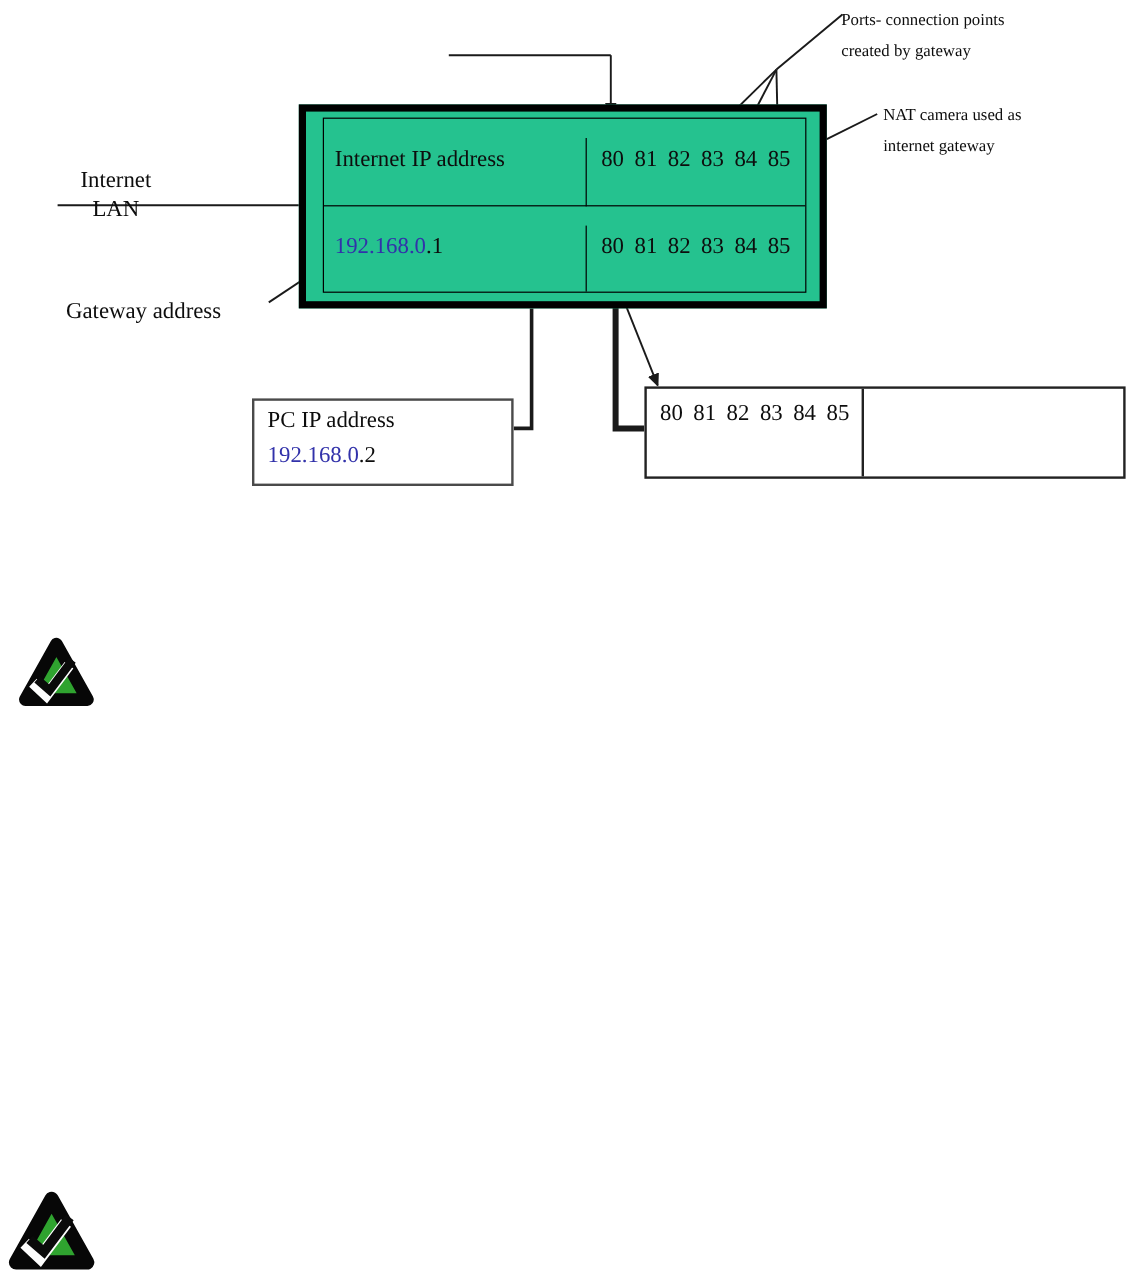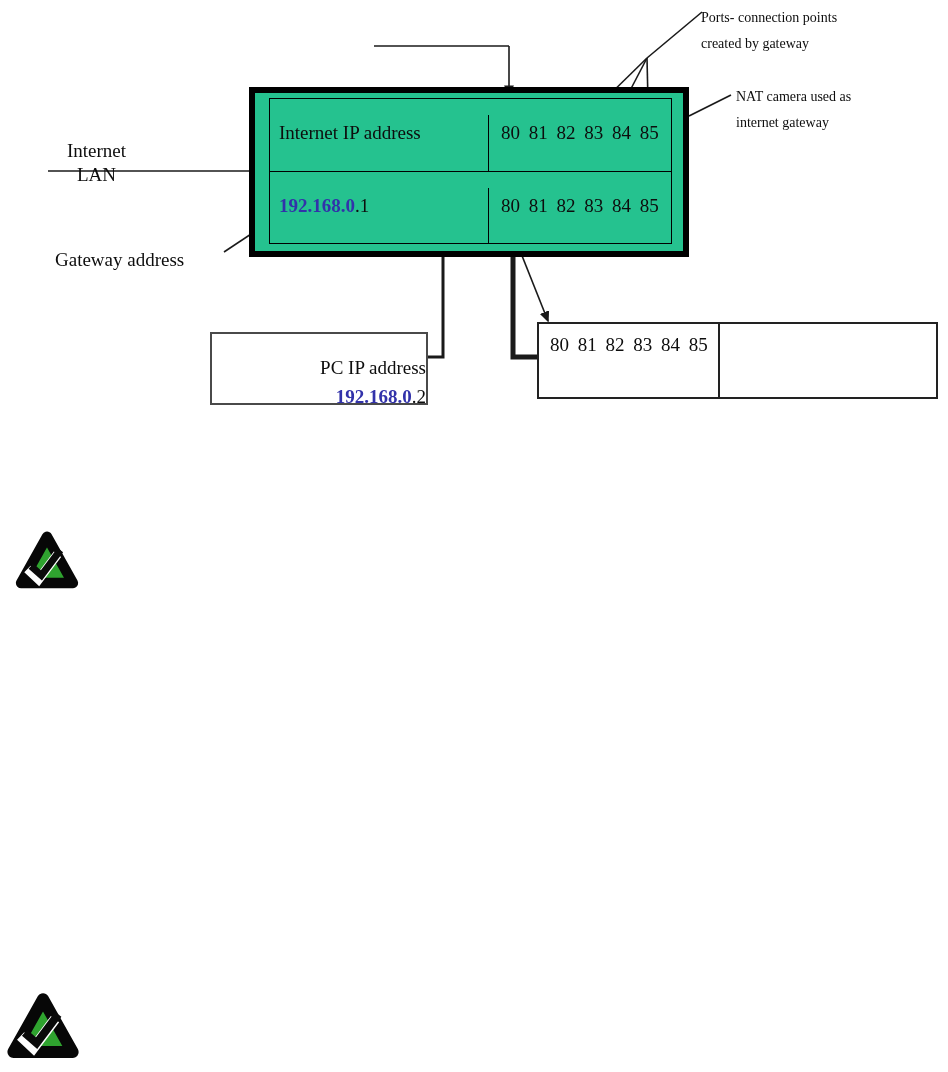--- a/index.html
+++ b/index.html
@@ -19,27 +19,27 @@
   }
   .router-inner{
     position:absolute;left:14px;top:5px;width:403px;height:146px;
     box-sizing:border-box;border:1px solid #000;
     display:grid;grid-template-columns:219px 1fr;grid-template-rows:73px 1fr;
   }
   .cell{box-sizing:border-box;padding:3px 6px 0 9px;font-size:19px;line-height:29px;overflow:hidden;margin-top:16px;}
   .cell.br{border-right:1px solid #000;}
   .cell.bb{border-bottom:1px solid #000;}
   .ports{word-spacing:4px;padding-left:12px;}
-  .ip .pre{color:var(--ip_blue,#3232aa);font-weight:bold;}
+  .ip .pre{color:var(--ip_blue,#3232aa);font-weight:normal;}
   .ip .suf{color:#0d0d0d;}
 
   .pc-box{
     position:absolute;left:210px;top:332px;width:218px;height:73px;
     box-sizing:border-box;border:2px solid #4a4a4a;background:#fff;
-    padding:19px 0 0 11px;font-size:19px;line-height:29px;text-align:right;
+    padding:2px 0 0 11px;font-size:19px;line-height:29px;
   }
   .camera-box{
     position:absolute;left:537px;top:322px;width:401px;height:77px;
     box-sizing:border-box;border:2px solid #222;background:#fff;display:flex;
     font-size:19px;line-height:29px;
   }
   .camera-ports{
     box-sizing:border-box;width:181px;border-right:2px solid #222;
     padding:6px 0 0 11px;word-spacing:4px;
   }

